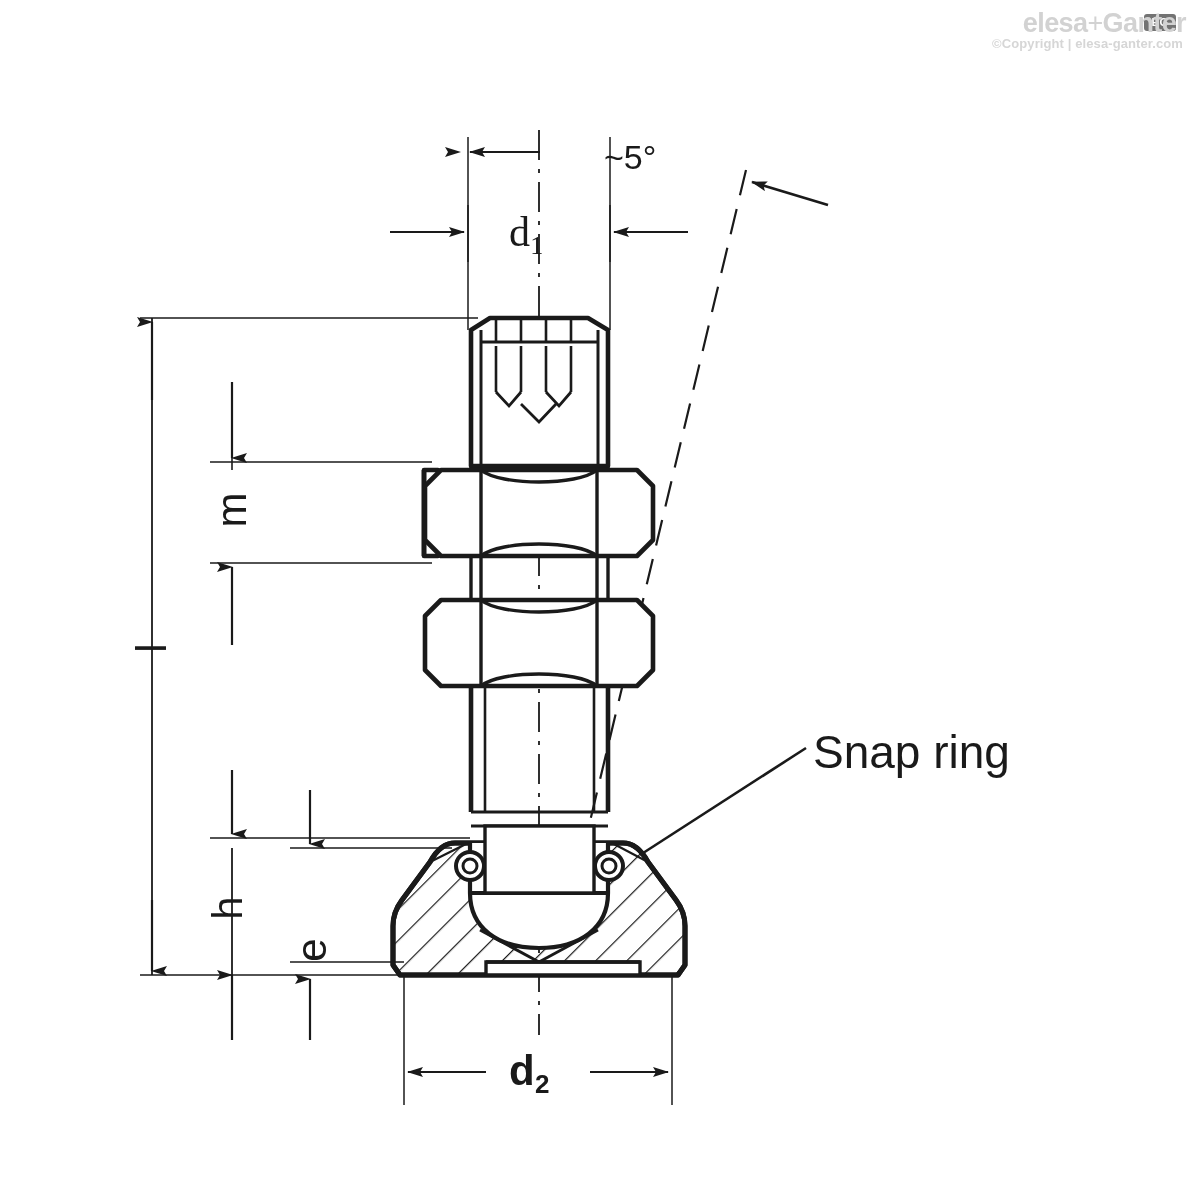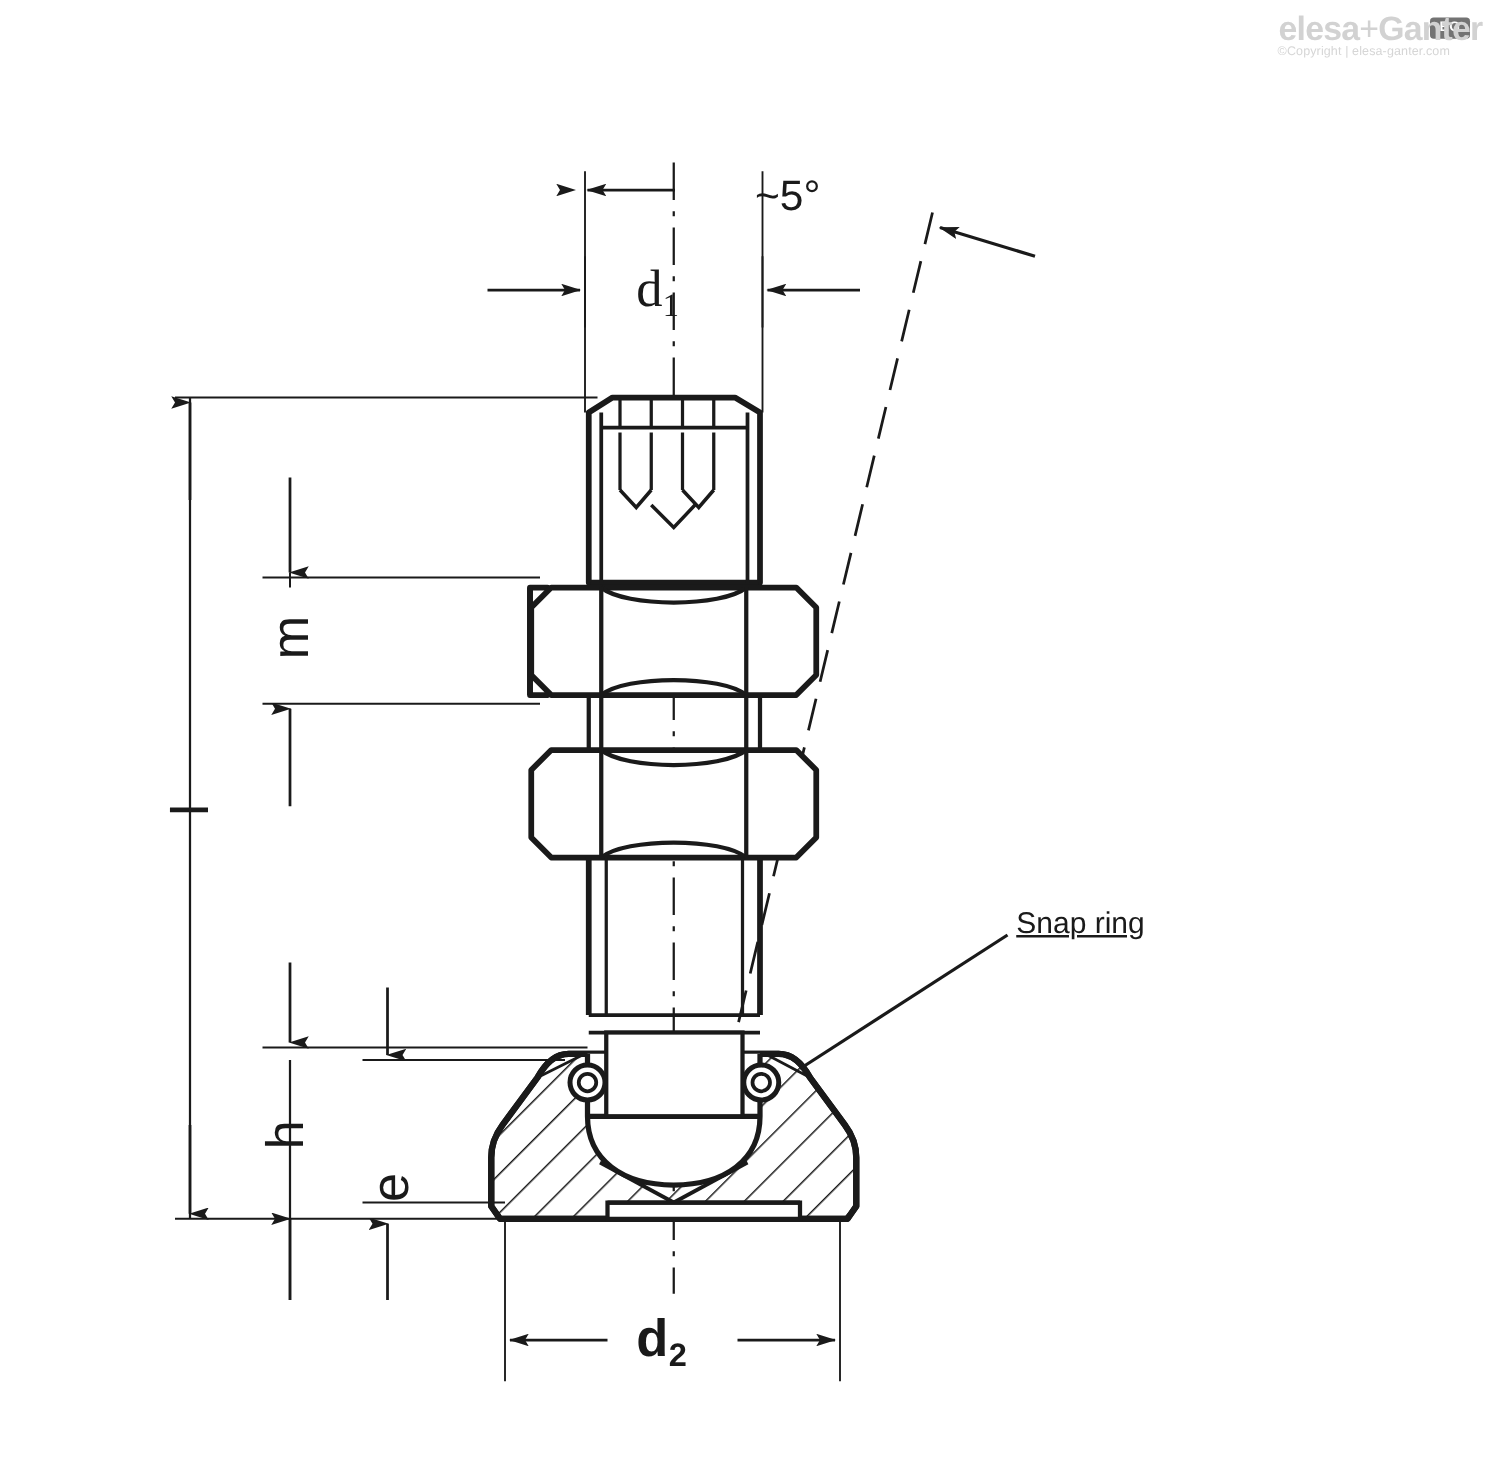--- a/index.html
+++ b/index.html
@@ -43,26 +43,27 @@
     color: #d2d2d2;
     white-space: nowrap;
     font-family: "Liberation Sans", sans-serif;
   }
   #brand-wordmark .mark-plus {
     font-weight: normal;
     color: #d2d2d2;
   }
   #brand-copyright {
     position: absolute;
-    right: 40px;
+    right: 17px;
     top: 36px;
-    font-size: 10px;
+    font-size: 13px;
     color: #d6d6d6;
     white-space: nowrap;
     letter-spacing: 0.1px;
+    font-weight: bold;
   }
   #brand-badge {
     position: absolute;
     right: 6px;
     top: 6px;
     width: 32px;
     height: 17px;
     border-radius: 3px;
     background: #737373;
     color: #ffffff;
@@ -327,21 +328,21 @@
   <div class="dim-label" style="left:509px; top:208px; font-size:42px;font-family:Liberation Serif, serif;">
     <span>d</span><sub>1</sub>
   </div>
 
   <div class="dim-label" style="left:509px; top:1047px; font-size:42px;font-weight:bold;">
     <span>d</span><sub>2</sub>
   </div>
 
   <div class="dim-label" style="left:604px; top:138px; font-size:34px;">~5°</div>
 
-  <div class="dim-label" style="left:813px; top:725px; font-size:24px;text-decoration:underline;">Snap ring</div>
+  <div class="dim-label" style="left:813px; top:725px; font-size:46px;">Snap ring</div>
 
   <div class="dim-label rot90" style="left:127px; top:624px; width:50px; text-align:center; font-size:42px;">l</div>
 
   <div class="dim-label rot90" style="left:207px; top:486px; width:50px; text-align:center; font-size:42px;">m</div>
 
   <div class="dim-label rot90" style="left:203px; top:884px; width:50px; text-align:center; font-size:42px;">h</div>
 
   <div class="dim-label rot90" style="left:287px; top:926px; width:50px; text-align:center; font-size:42px;">e</div>
 
   <div id="brand-logo">

